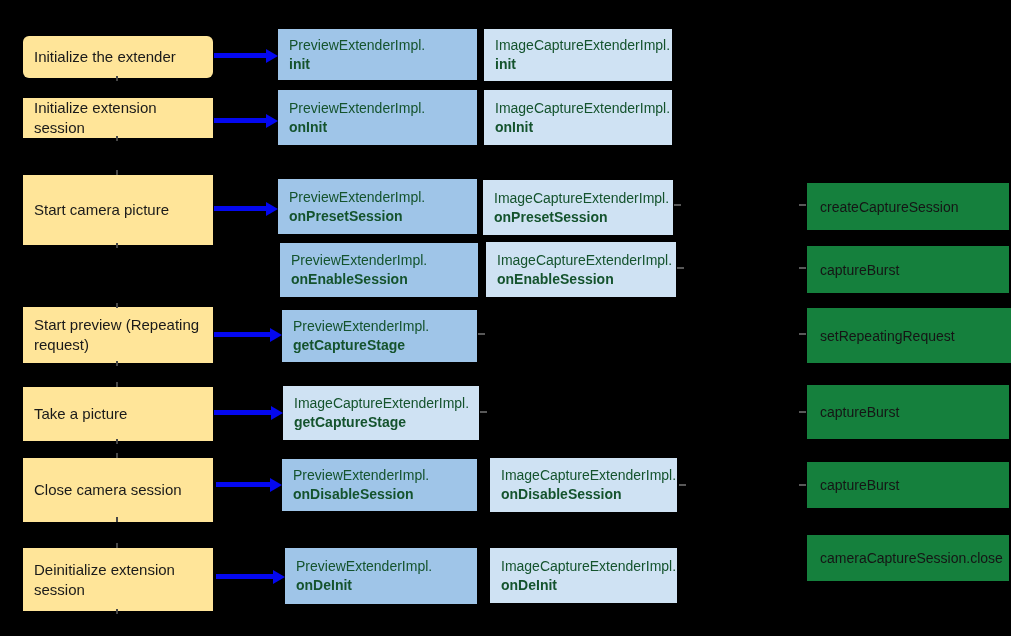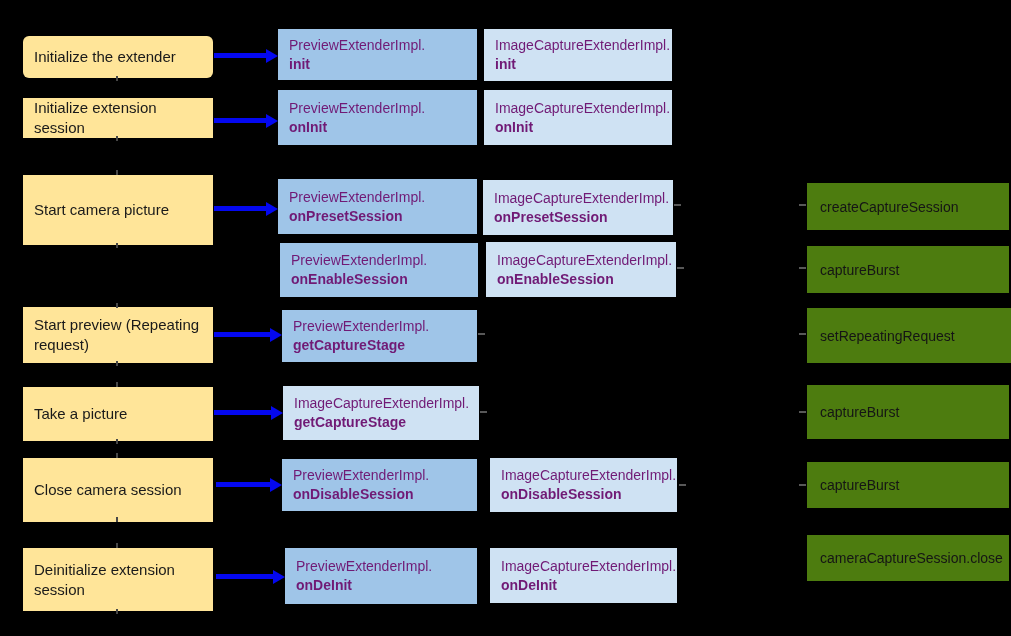--- a/index.html
+++ b/index.html
@@ -2,24 +2,24 @@
 <html><head>
 <meta charset="utf-8">
 <style>
   html,body{margin:0;padding:0;background:#000;}
   .canvas{
     position:relative;width:1011px;height:636px;background:#000;overflow:hidden;
     font-family:"Liberation Sans", sans-serif;color:#111;
   }
   .box{position:absolute;box-sizing:border-box;display:flex;flex-direction:column;justify-content:center;}
   .step{background:#ffe599;font-size:15px;line-height:20px;padding:6px 11px;color:#1a1a1a;}
-  .call{font-size:14px;line-height:19px;padding:6px 11px;color:#701a75;}
+  .call{font-size:14px;line-height:19px;padding:6px 11px;color:#14532d;}
   .preview-fill{background:#9fc5e8;}
   .imagecap-fill{background:#cfe2f3;}
-  .camera2{background:#4d7c0f;font-size:14px;padding:6px 13px;color:#151515;}
+  .camera2{background:#15803d;font-size:14px;padding:6px 13px;color:#151515;}
   .method{font-weight:bold;}
   .arrow{position:absolute;height:5px;background:#0408f0;}
   .arrow::after{
     content:"";position:absolute;right:-12px;top:50%;transform:translateY(-50%);
     border-left:12px solid #0408f0;border-top:7px solid transparent;border-bottom:7px solid transparent;
     width:0;height:0;
   }
   .vtick{position:absolute;width:2px;height:5px;background:#474747;left:116px;}
   .hstub{position:absolute;width:7px;height:2px;background:#585858;}
 </style>

